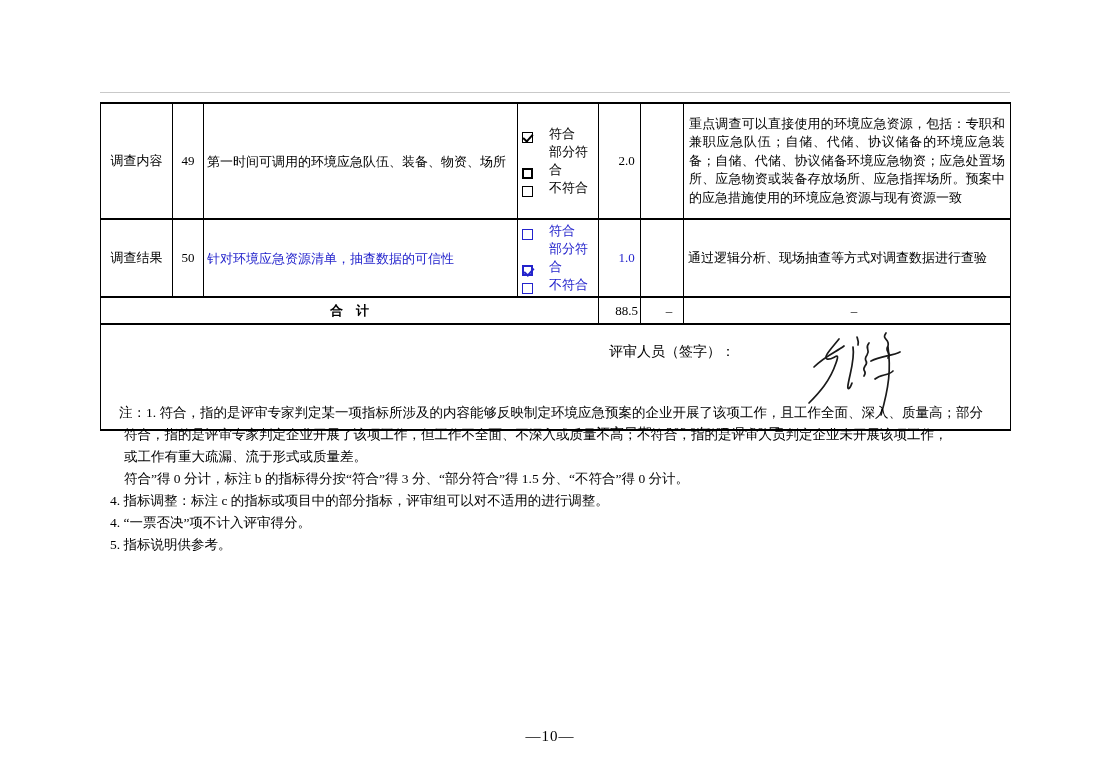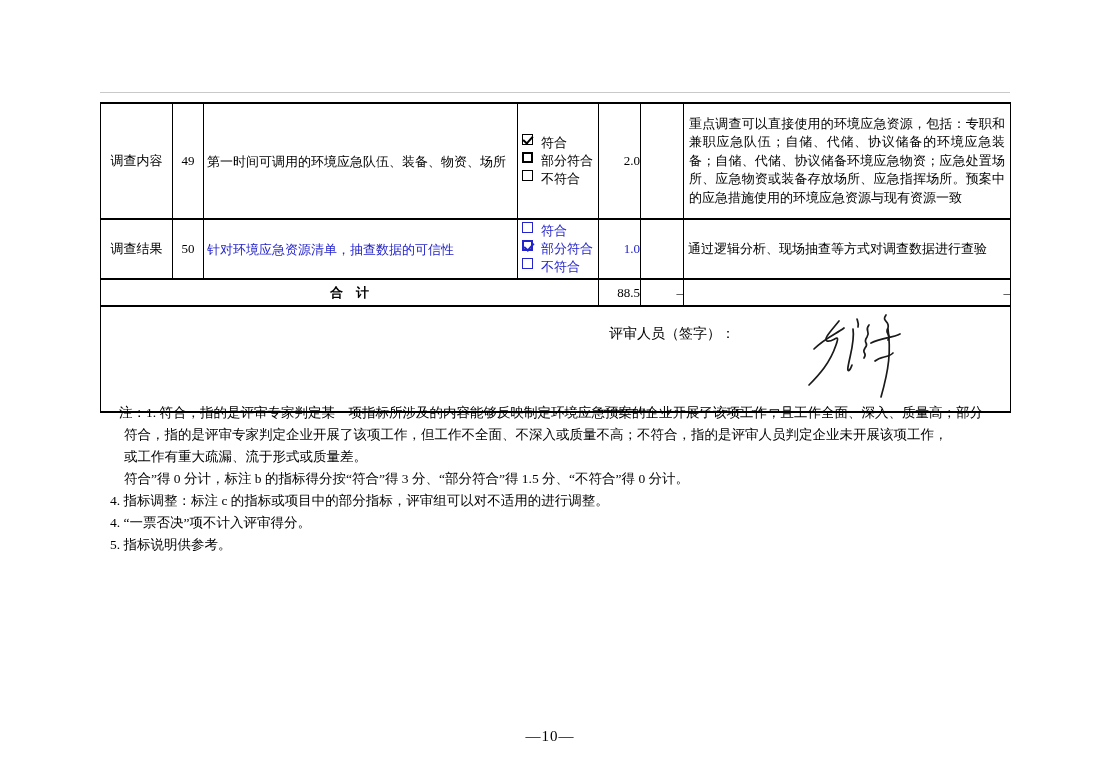--- a/index.html
+++ b/index.html
@@ -10,25 +10,25 @@
 
   table.review { position:absolute; left:100px; top:102px; width:910px;
     border-collapse:collapse; table-layout:fixed; }
   table.review td { border:1px solid #000; border-top:2px solid #000; border-bottom:2px solid #000;
     font-size:13px; vertical-align:middle; overflow:hidden; }
 
   td.c-cat  { text-align:center; font-size:13px; }
   td.c-num  { text-align:center;margin-left:42px; }
   td.c-item { padding:0 3px; font-size:12.6px; line-height:17px; }
   td.c-opts { padding:2px 0 2px 4px; }
-  td.c-score{ text-align:right;padding-left:14px; }
+  td.c-score{ text-align:center;padding-left:14px; }
   td.c-desc { padding:3px 5px; font-size:13px; line-height:18.6px; text-align:justify; }
   td.c-desc50 { padding:0 4px; font-size:13px; }
 
-  .opt { display:flex; align-items:flex-start; gap:8px; line-height:18px; font-size:13px; }
+  .opt { display:flex; align-items:flex-end; gap:16px; line-height:18px; font-size:13px; }
   .cb { width:11px; height:11px; border:1px solid currentColor; position:relative; flex:none; }
   .cb.bold { border-width:2px; }
   .cb.checked::after { content:""; position:absolute; left:0; top:1px; width:8px; height:4px;
     border-left:2px solid currentColor; border-bottom:2px solid currentColor;
     transform:rotate(-48deg); }
 
   .blue { color:#2424cc; }
 
   tr.total-row td { height:27px; }
   .total-label { font-weight:bold; text-align:center; font-size:13.5px; }

